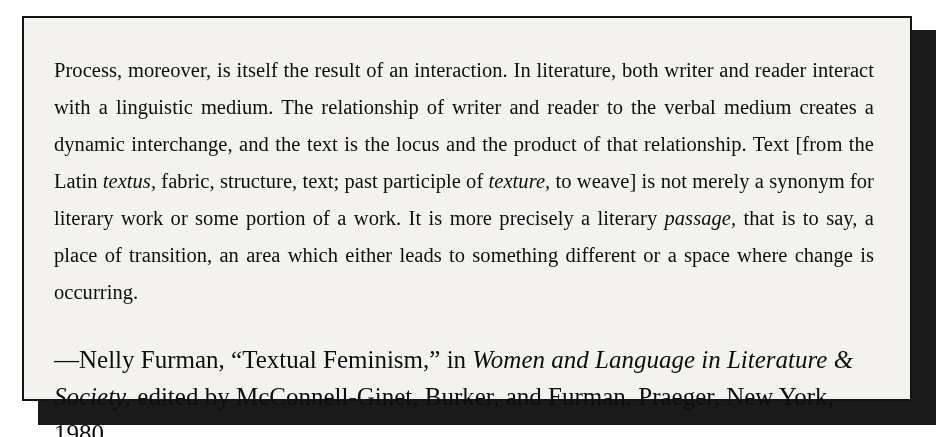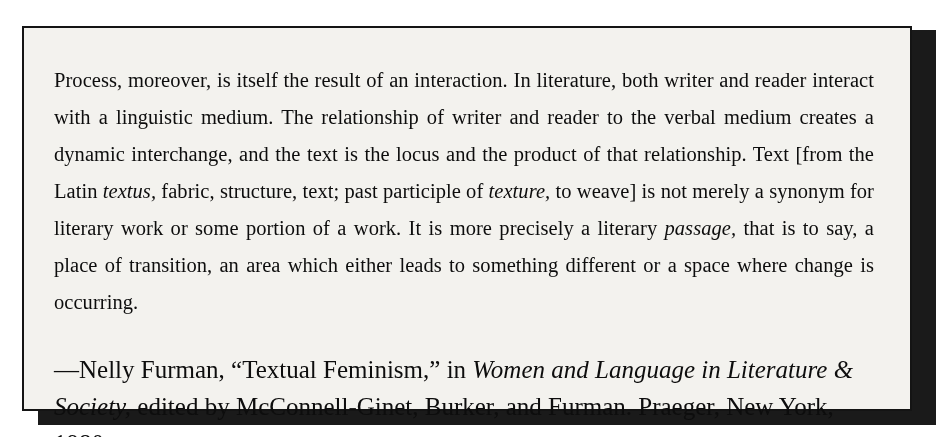--- a/index.html
+++ b/index.html
@@ -25,21 +25,21 @@
     left: 38px;
     top: 30px;
     width: 898px;
     height: 395px;
     background: #1a1a1a;
   }
   
   .quote-frame {
     position: absolute;
     left: 22px;
-    top: 26px;
+    top: 16px;
     width: 890px;
     height: 385px;
     background: #f3f2ee;
     border: 2px solid #141414;
     box-sizing: border-box;
   }
   .quote-inner {
     position: absolute;
     left: 0;
     top: 0;

